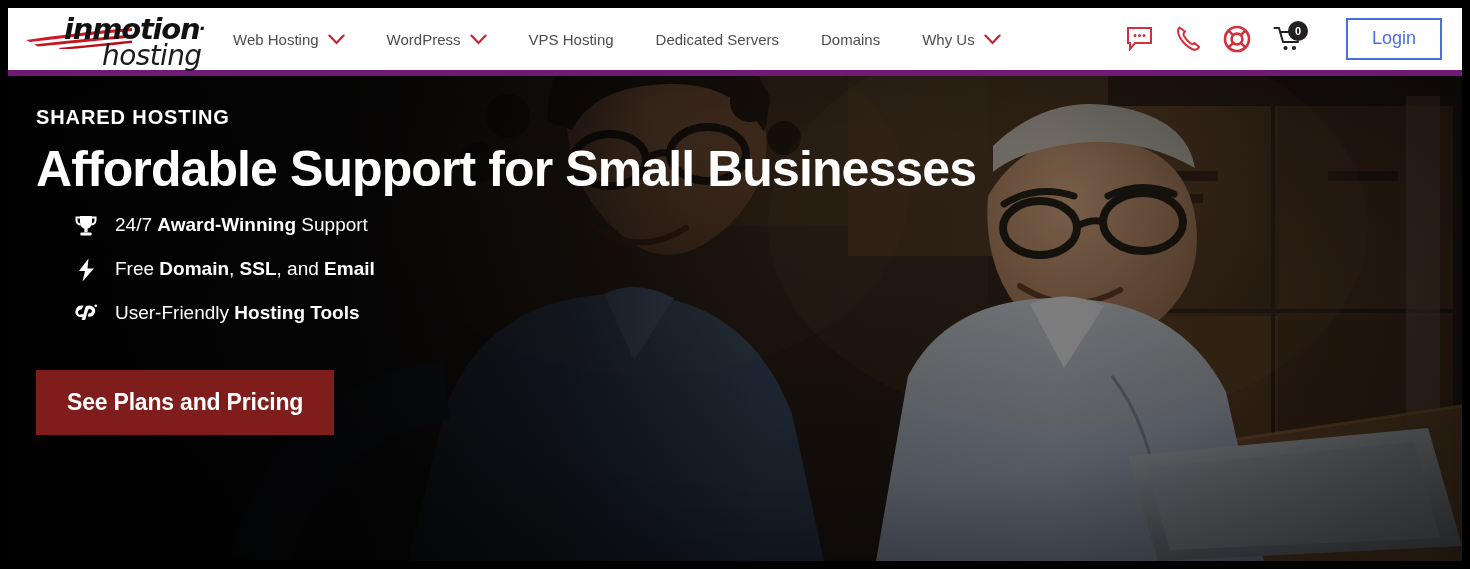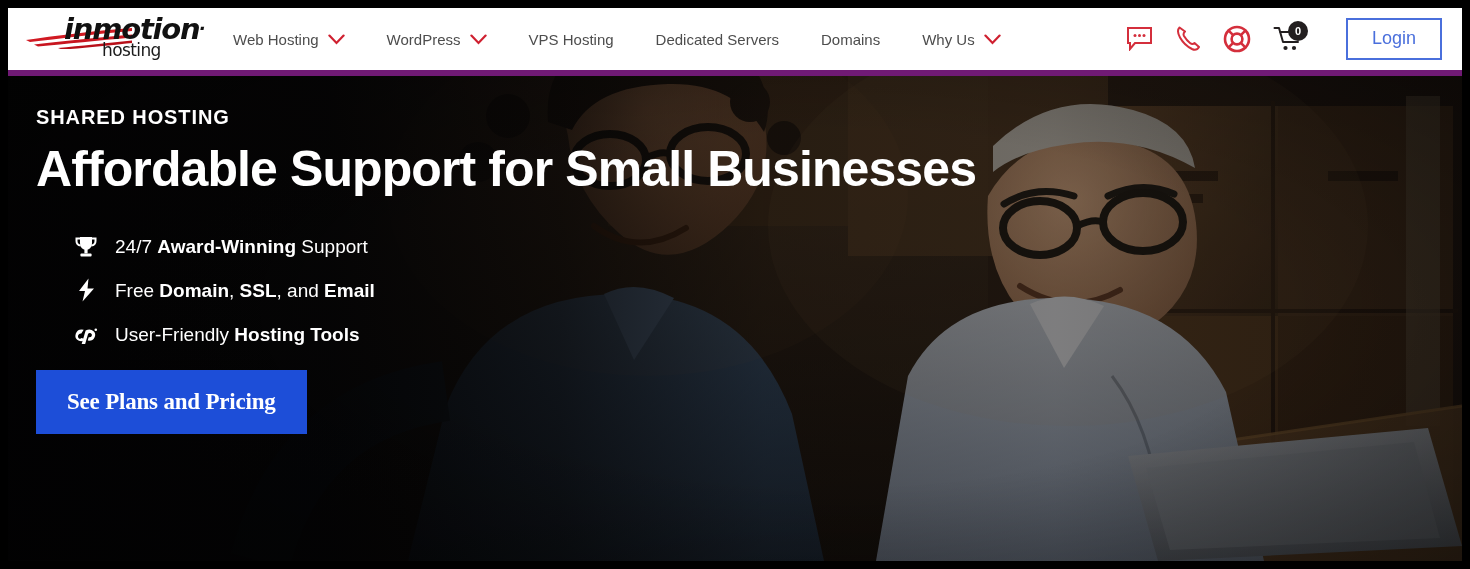--- a/index.html
+++ b/index.html
@@ -47,22 +47,22 @@
     font-weight:bold; font-style:italic;
     font-size:29px; letter-spacing:-1.2px;
     color:#111; line-height:1;
   }
   .logo-dot {
     font-size:18px; vertical-align:top;
   }
   .logo-sub {
     position:absolute; left:78px; top:29px;
     font-family:"DejaVu Sans", sans-serif;
-    font-weight:400;
-    font-size:17px; letter-spacing:-0.6px;
+    font-style:italic; font-weight:400;
+    font-size:28px; letter-spacing:-0.6px;
     color:#1b1b1b; line-height:1;
   }
 
   
   #nav {
     display:flex; align-items:center;
     margin-left:18px;
     flex:1 1 auto;
   }
   .nav-item {
@@ -135,39 +135,39 @@
     letter-spacing:-.9px; color:#ffffff;
     line-height:1.06; margin-bottom:18px;
     white-space:nowrap;
   }
   #subhead {
     font-size:18.5px; color:#f2f2f2;
     margin-bottom:20px;
   }
   #features { list-style:none; margin-left:38px; }
   .feat {
-    display:flex; align-items:flex-end;
+    display:flex; align-items:flex-start;
     gap:17px; color:#ffffff;
     font-size:19px; height:44px;
   }
   .feat b { font-weight:bold; }
   .feat-ico {
     width:24px; display:flex;
     align-items:center; justify-content:center;
     flex:0 0 24px;
   }
   #cta {
     display:inline-block;
     margin-top:24px;
-    background:#1d4ed8; color:#ffffff;
+    background:#7f1d1d; color:#ffffff;
     font-size:23px; font-weight:bold;
     letter-spacing:-.2px;
     padding:19px 31px;
     cursor:pointer; border:none;
-    font-family:Liberation Serif, serif;
+    font-family:Liberation Sans, sans-serif;
   }
 </style>
 </head>
 <body>
 
 <div id="frame">
 <div id="page">
 
   <div id="header">
 

